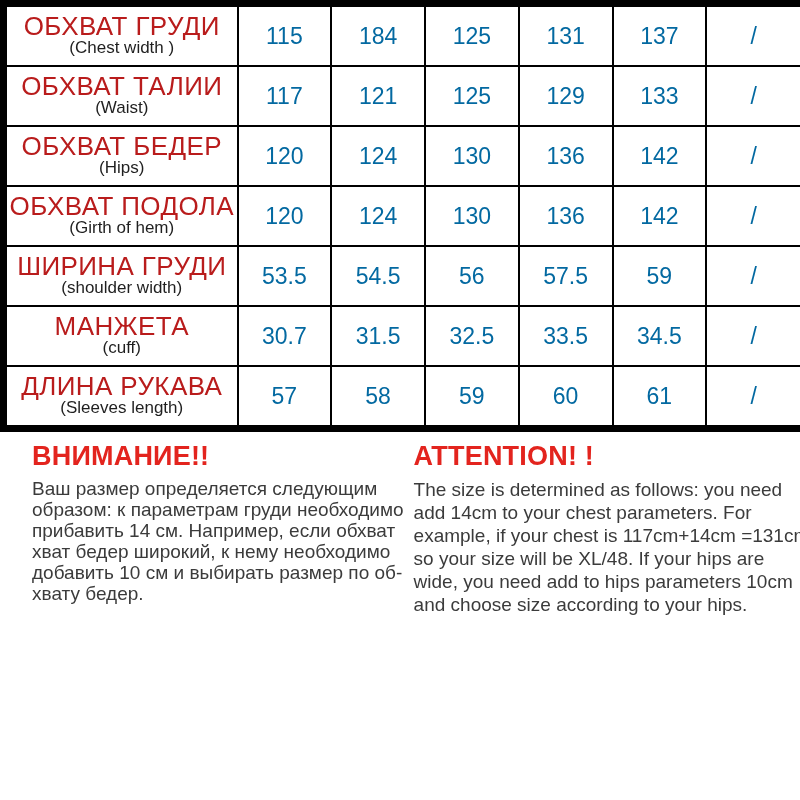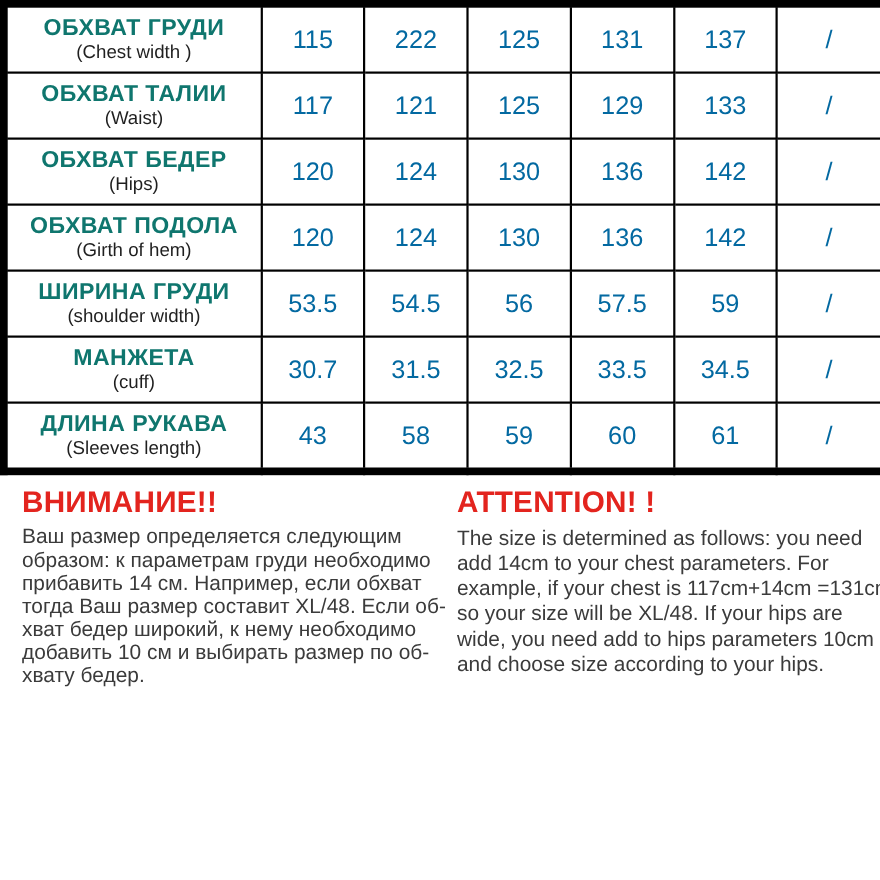--- a/index.html
+++ b/index.html
@@ -33,24 +33,24 @@
     height: 58px;
     padding: 0 2px;
     overflow: hidden;
   }
   table.size-table td:last-child {
     border-right: none;
   }
   col.c-label { width: 234px; }
 
   .label-ru {
-    font-weight: bold;
-    font-size: 21px;
+    font-weight: normal;
+    font-size: 26px;
     letter-spacing: 0.4px;
-    color: #0f766e;
+    color: #b91c1c;
     line-height: 24px;
   }
   .label-en {
     font-size: 17px;
     color: #1f1f1f;
     line-height: 20px;
   }
   .header-ru {
     font-weight: bold;
     font-size: 24px;
@@ -68,21 +68,21 @@
     color: #3c3c3c;
   }
   td.value-cell {
     font-size: 23px;
     color: #0369a1;
   }
 
   
   .notes {
     display: flex;
-    padding: 8px 0 0 20px;
+    padding: 8px 0 0 32px;
   }
   .note-ru { width: 388px; margin-right: 10px; }
   .note-en { flex: 1; }
   .note-title {
     color: #e3241e;
     font-weight: bold;
     font-size: 27px;
     line-height: 32px;
     margin-bottom: 6px;
     letter-spacing: 0.2px;
@@ -111,21 +111,21 @@
         <col>
     </colgroup>
     <tbody>
 
       <tr>
         <td>
           <div class="label-ru">ОБХВАТ ГРУДИ</div>
           <div class="label-en">(Chest width )</div>
         </td>
         <td class="value-cell">115</td>
-        <td class="value-cell">222</td>
+        <td class="value-cell">184</td>
         <td class="value-cell">125</td>
         <td class="value-cell">131</td>
         <td class="value-cell">137</td>
         <td class="value-cell">/</td>
       </tr>
 
       <tr>
         <td>
           <div class="label-ru">ОБХВАТ ТАЛИИ</div>
           <div class="label-en">(Waist)</div>
@@ -188,40 +188,39 @@
         <td class="value-cell">33.5</td>
         <td class="value-cell">34.5</td>
         <td class="value-cell">/</td>
       </tr>
 
       <tr>
         <td>
           <div class="label-ru">ДЛИНА РУКАВА</div>
           <div class="label-en">(Sleeves length)</div>
         </td>
-        <td class="value-cell">43</td>
+        <td class="value-cell">57</td>
         <td class="value-cell">58</td>
         <td class="value-cell">59</td>
         <td class="value-cell">60</td>
         <td class="value-cell">61</td>
         <td class="value-cell">/</td>
       </tr>
 
     </tbody>
   </table>
 
   <div class="notes">
 
     <div class="note note-ru">
       <div class="note-title">ВНИМАНИЕ!!</div>
       <div class="note-body">
         <div class="note-line">Ваш размер определяется следующим</div>
         <div class="note-line">образом: к параметрам груди необходимо</div>
         <div class="note-line">прибавить 14 см. Например, если обхват</div>
-        <div class="note-line">тогда Ваш размер составит XL/48. Если об-</div>
         <div class="note-line">хват бедер широкий, к нему необходимо</div>
         <div class="note-line">добавить 10 см и выбирать размер по об-</div>
         <div class="note-line">хвату бедер.</div>
       </div>
     </div>
 
     <div class="note note-en">
       <div class="note-title">ATTENTION! !</div>
       <div class="note-body">
         <div class="note-line">The size is determined as follows: you need</div>

